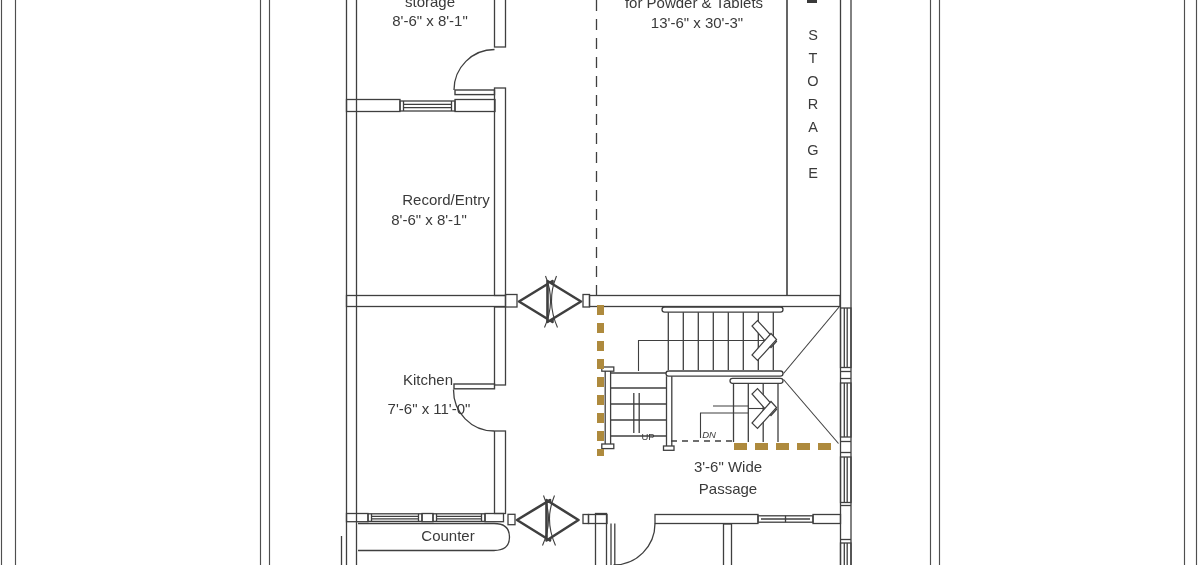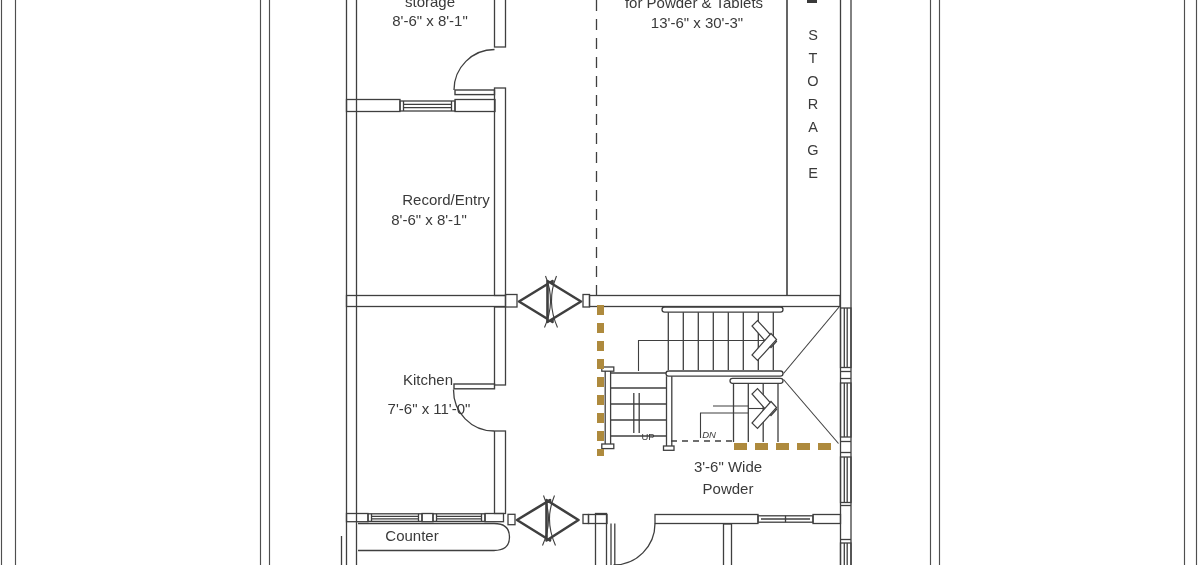--- a/index.html
+++ b/index.html
@@ -239,16 +239,16 @@
 
   <div class="lbl" style="left:348px;top:372px;width:160px;">Kitchen</div>
   <div class="lbl" style="left:349px;top:401px;width:160px;">7'-6" x 11'-0"</div>
 
   <div class="vtext" style="left:805px;top:27px;">STORAGE</div>
 
   <div class="lbl sm" style="left:639px;top:432px;width:18px;">UP</div>
   <div class="lbl sm" style="left:700px;top:430px;width:18px;font-style:italic;">DN</div>
 
   <div class="lbl" style="left:648px;top:459px;width:160px;">3'-6" Wide</div>
-  <div class="lbl" style="left:648px;top:481px;width:160px;">Powder</div>
-
-  <div class="lbl" style="left:332px;top:528px;width:160px;">Counter</div>
+  <div class="lbl" style="left:648px;top:481px;width:160px;">Passage</div>
+
+  <div class="lbl" style="left:368px;top:528px;width:160px;">Counter</div>
 </div>
 
 </body></html>

